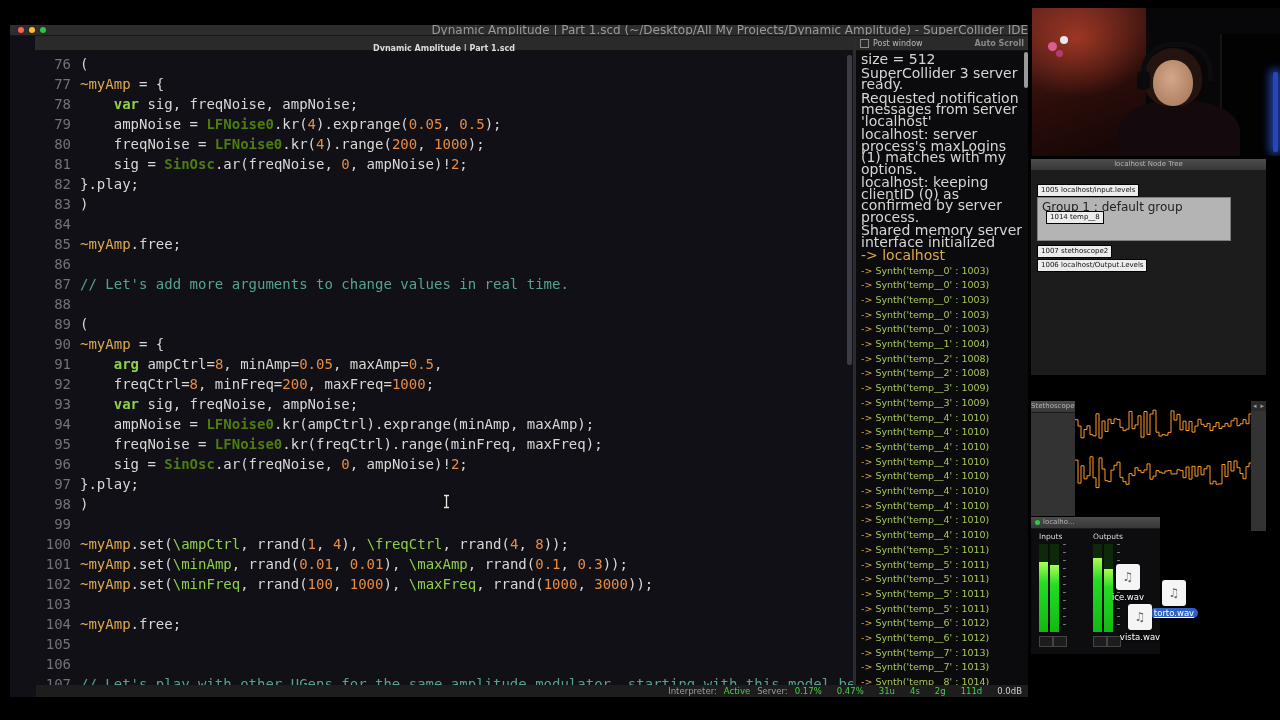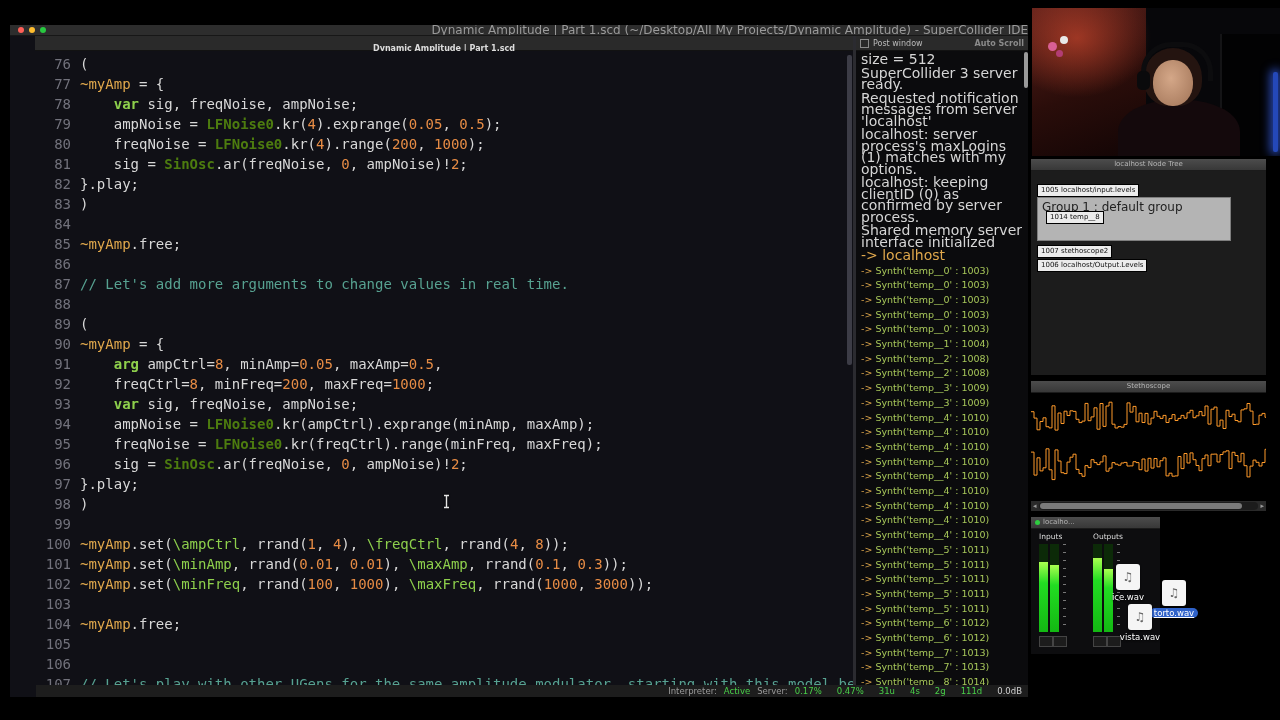--- a/index.html
+++ b/index.html
@@ -66,21 +66,21 @@
   .ntree-body{position:relative;height:204px;background:#1c1c1c;}
   .node-box{position:absolute;background:#ececec;border:1px solid #000;font-size:7px;line-height:9px;color:#111;padding:1px 3px;white-space:nowrap;}
   .nb1{left:6px;top:13px;}
   .group-panel{position:absolute;left:6px;top:26px;width:192px;height:42px;background:#b4b4b4;border:1px solid #7e7e7e;}
   .group-label{font-size:12px;color:#222;padding:2px 0 0 4px;}
   .nb2{left:8px;top:13px;}
   .nb3{left:6px;top:74px;}
   .nb4{left:6px;top:88px;}
 
   
-  .scope-win{position:absolute;left:1030px;top:380px;width:237px;height:132px;background:#333;border:1px solid #000;box-sizing:border-box;display:flex;flex-direction:column;}
+  .scope-win{position:absolute;left:1030px;top:400px;width:237px;height:132px;background:#333;border:1px solid #000;box-sizing:border-box;display:flex;flex-direction:row;}
   .scope-toolbar{height:16px;flex:none;background:#3f3f3f;display:flex;align-items:center;gap:3px;padding:0 4px;}
   .dropdown{height:12px;background:linear-gradient(#6a6a6a,#474747);border:1px solid #222;border-radius:2px;font-size:8px;line-height:11px;color:#e8e8e8;padding:0 4px;display:flex;gap:3px;align-items:center;}
   .dropdown.right{margin-left:auto;}
   .dd-arrow{font-size:6px;color:#ccc;}
   .numbox{width:20px;height:11px;background:#000;border:1px solid #555;font-size:8px;line-height:11px;color:#ddd;text-align:center;}
   .scope-display{flex:1;background:#000;position:relative;overflow:hidden;}
   .scope-scrollbar{height:10px;flex:none;background:#2a2a2a;display:flex;align-items:center;gap:2px;padding:0 2px;}
   .sc-arrow{color:#999;font-size:7px;line-height:10px;}
   .sc-track{flex:1;height:8px;background:#1c1c1c;border-radius:4px;position:relative;}
   .sc-handle{position:absolute;left:1px;top:1px;height:6px;width:92%;background:#7a7a7a;border-radius:3px;}

